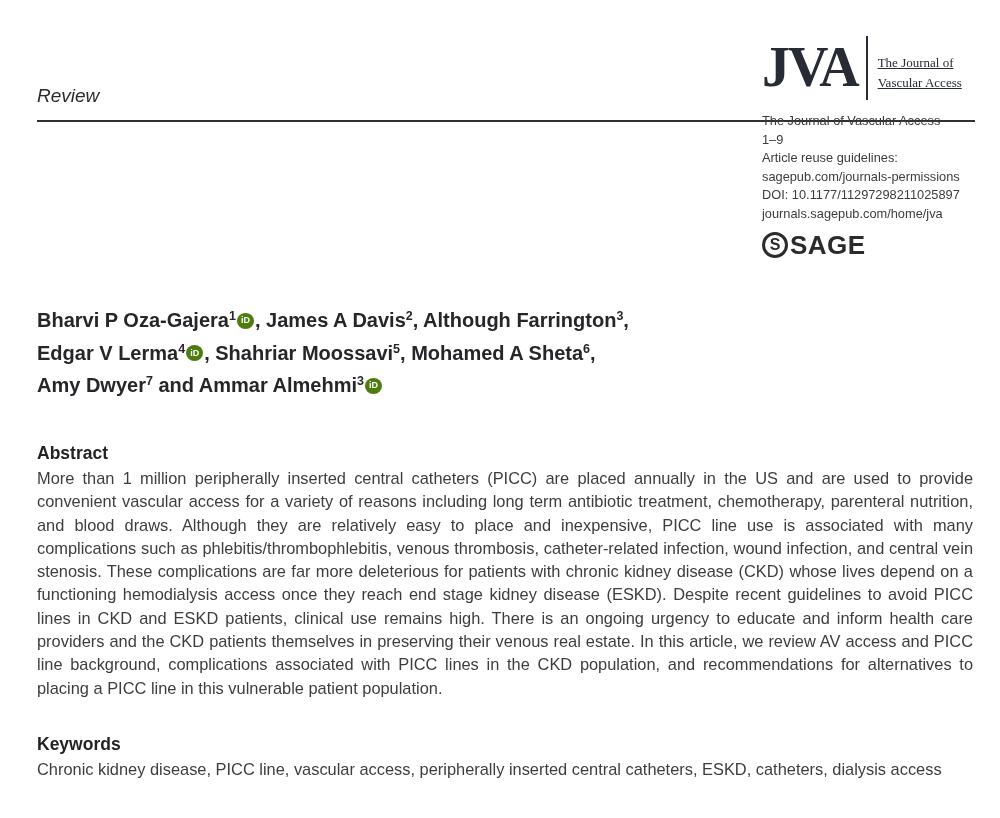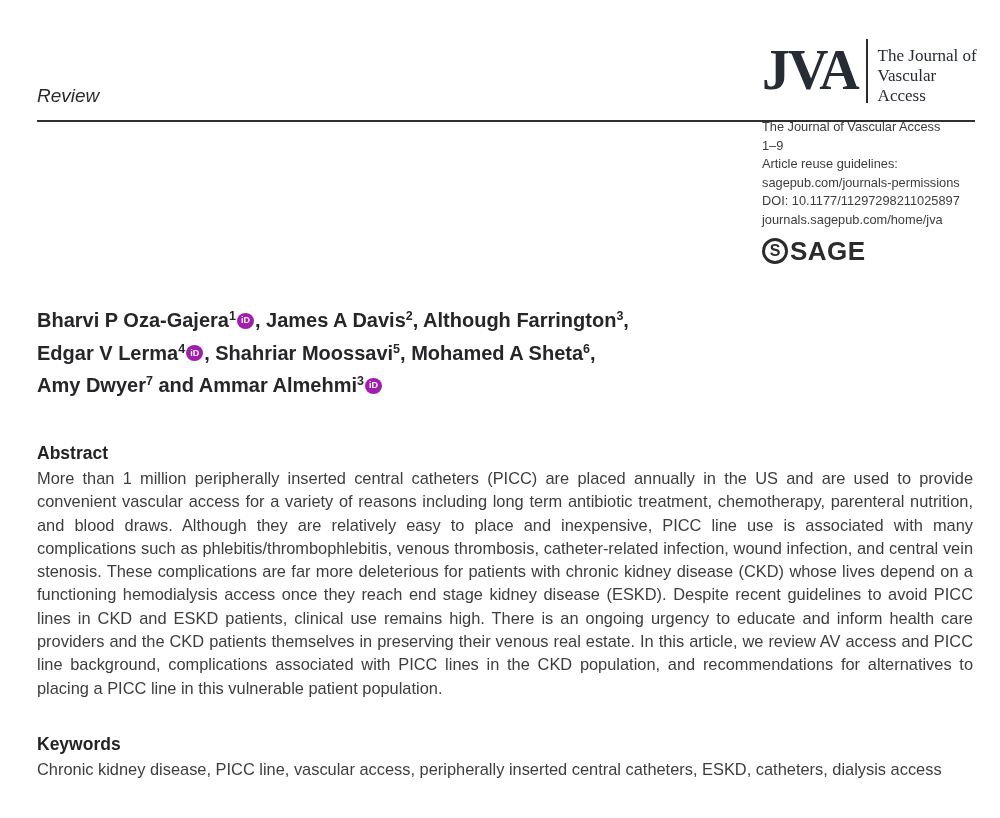--- a/index.html
+++ b/index.html
@@ -9,33 +9,33 @@
   #review { position:absolute; left:37px; top:85px; font-style:italic; font-size:19px; color:#2b2b2b; }
   #rule { position:absolute; left:37px; top:120px; width:938px; height:2px; background:#303030; }
 
   #title { position:absolute; left:37px; top:146px; width:700px; font-size:30px; line-height:37px;
            font-weight:bold; color:#1f2023; letter-spacing:0.2px; }
 
   .right-col { position:absolute; left:762px; top:36px; width:222px; }
   .logo-row { display:flex; align-items:center; color:#262b34; }
   .jva { font-family:"Liberation Serif", serif; font-size:56px; font-weight:600; letter-spacing:-2px; line-height:0.95; }
   .logo-divider { width:2px; height:64px; background:#262b34; margin:0 10px 0 8px; }
-  .logo-name { font-family:"Liberation Serif", serif; font-size:17px; line-height:20px; color:#262b34; padding-top:10px; }
+  .logo-name { font-family:"Liberation Serif", serif; font-size:13px; line-height:20px; color:#262b34; padding-top:10px;text-decoration:underline; }
 
   .metadata { margin-top:12px; font-size:12.8px; line-height:18.6px; color:#3c3c3c; }
 
   .sage { margin-top:6px; display:flex; align-items:center; color:#2b2b2b; }
   .sage-s { width:20px; height:20px; border:3px solid #2b2b2b; border-radius:50%; display:flex;
             align-items:center; justify-content:center; font-weight:bold; font-size:16px; margin-right:2px; }
   .sage-word { font-size:26px; font-weight:bold; letter-spacing:0.5px; }
 
   #authors { position:absolute; left:37px; top:302px; width:720px; font-size:20px; font-weight:bold;
              line-height:28.5px; color:#26262a; }
   sup.aff { font-size:12.5px; vertical-align:7px; font-weight:bold; }
-  .orcid { display:inline-flex; width:17px; height:16px; border-radius:50%; background:#a21caf;
+  .orcid { display:inline-flex; width:17px; height:16px; border-radius:50%; background:#4d7c0f;
            color:#ffffff; align-items:center; justify-content:center; vertical-align:4px; margin:0 1px; }
   .orcid-id { font-size:9px; font-weight:bold; line-height:1; }
 
   .section-h { position:absolute; left:37px; font-size:17.5px; font-weight:bold; color:#232323; }
   #abstract-h { top:443px; }
   #abstract-p { position:absolute; left:37px; top:467px; width:936px; font-size:16.4px; line-height:23.3px;
                 text-align:justify; color:#3d3d3d; }
   #keywords-h { top:734px; }
   #keywords-p { position:absolute; left:37px; top:758px; width:936px; font-size:16.4px; line-height:23.5px;
                 color:#3d3d3d; }

